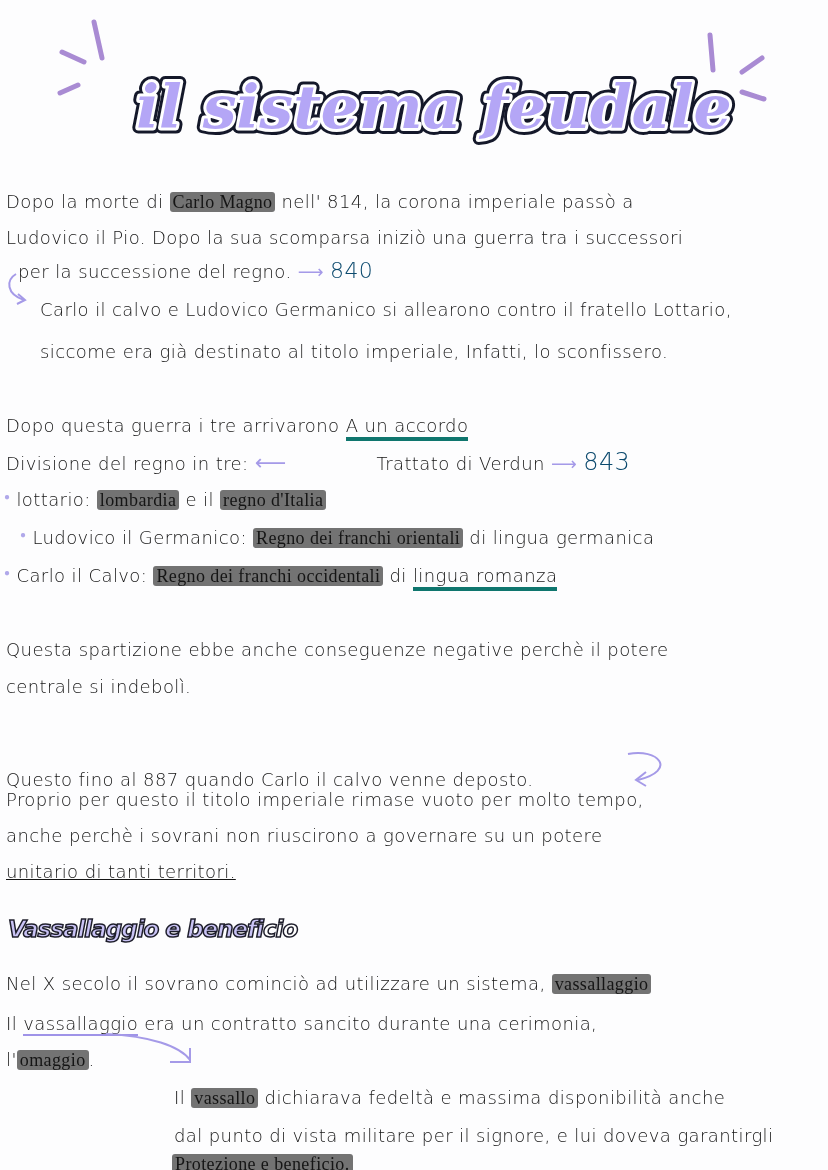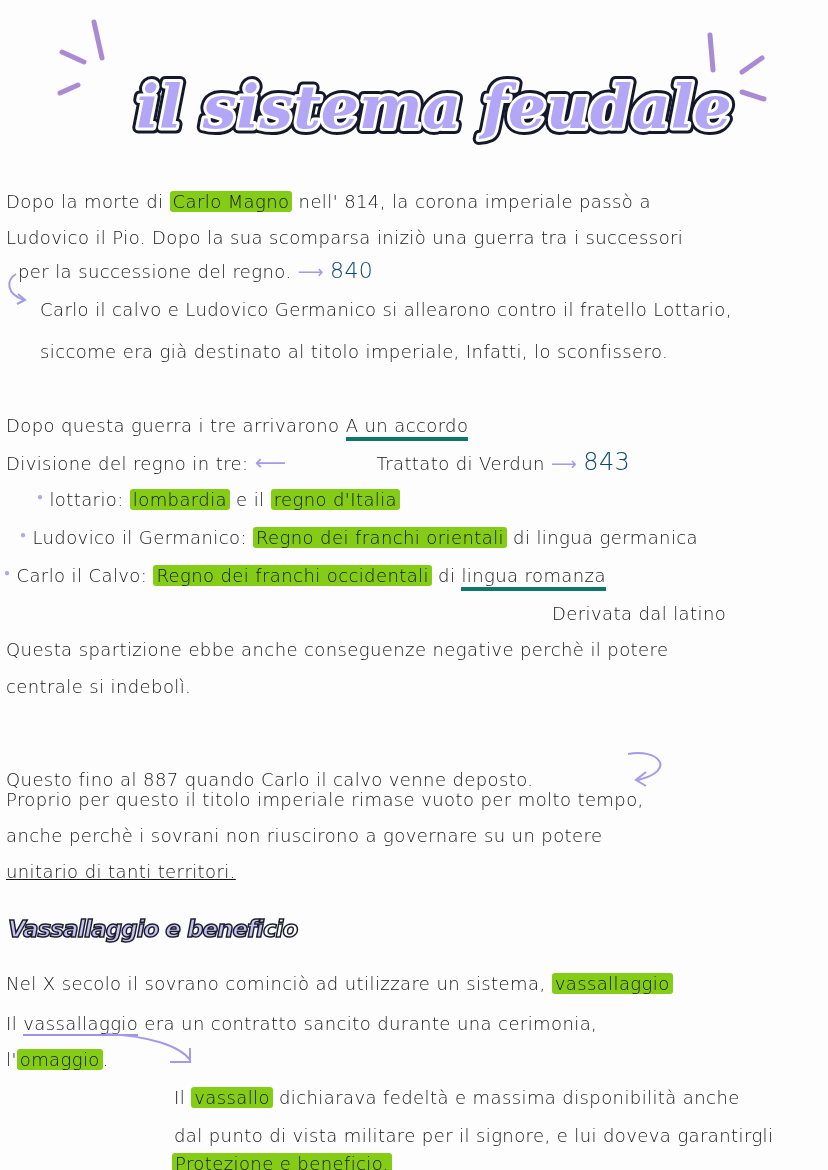--- a/index.html
+++ b/index.html
@@ -7,21 +7,21 @@
     width: 828px; height: 1170px; overflow: hidden; position: relative;
     font-family: "DejaVu Sans", sans-serif; color: #151515;
   }
   .page { position: absolute; inset: 0; }
   .title-wrap { position: absolute; left: 0; top: 0; width: 698px; height: 175px; margin-left: 24px; }
   .title-svg { position: absolute; left: 0; top: 0; }
   .line {
     position: absolute; left: 0; font-size: 18px; letter-spacing: 0.4px;
     white-space: nowrap; line-height: 24px; font-weight: 300;
   }
-  .hl { background: #84cc16; border-radius: 3px; padding: 0 3px; }
+  .hl { background: #737373; border-radius: 3px; padding: 0 3px; font-family: Liberation Serif, serif; }
   .ul { border-bottom: 4px solid #0f766e; padding-bottom: 1px; }
   .ul-thin { border-bottom: 2px solid #9f93e8; }
   .purple { color: #0c4a6e; }
   .bullet { color: #b0a8ea; font-size: 10px; position: relative; top: -6px; margin-right: 6px; }
   .arrow { color: #a59ae8; }
   .sub-title {
     position: absolute; left: 8px; top: 916px; font-size: 23px; font-weight: bold;
     color: #c9c3f5; -webkit-text-stroke: 1.5px #1d1d2a; letter-spacing: -1px;
     font-family: "DejaVu Sans", sans-serif; font-style: italic;
   }
@@ -77,31 +77,28 @@
   </div>
   <div class="line" style="top:450px; left:6px;">
     <span>Divisione del regno in tre:</span>
     <span class="arrow" style="font-size:22px; letter-spacing:-2px;">⟵</span>
     <span style="display:inline-block; width:80px;"></span>
     <span>Trattato di Verdun</span>
     <span class="arrow">⟶</span>
     <span class="purple" style="font-size:24px;">843</span>
   </div>
 
-  <div class="line" style="top:488px; left:4px;margin-left:33px;">
+  <div class="line" style="top:488px; left:4px;">
     <span class="bullet">●</span><span>lottario: </span><span class="hl">lombardia</span><span>  e il </span><span class="hl">regno d'Italia</span>
   </div>
   <div class="line" style="top:526px; left:20px;">
     <span class="bullet">●</span><span>Ludovico il Germanico: </span><span class="hl">Regno dei franchi orientali</span><span> di lingua germanica</span>
   </div>
   <div class="line" style="top:564px; left:4px;">
     <span class="bullet">●</span><span>Carlo il Calvo: </span><span class="hl">Regno dei franchi occidentali</span><span> di </span><span class="ul">lingua romanza</span>
-  </div>
-  <div class="line" style="top:602px; left:552px;">
-    <span>Derivata dal latino</span>
   </div>
 
   <div class="line" style="top:638px; left:6px;">
     <span>Questa spartizione ebbe anche conseguenze negative perchè il potere</span>
   </div>
   <div class="line" style="top:675px; left:6px;">
     <span>centrale si indebolì.</span>
   </div>
   <div class="line" style="top:768px; left:6px;">
     <span>Questo fino al 887 quando Carlo il calvo venne deposto.</span>

